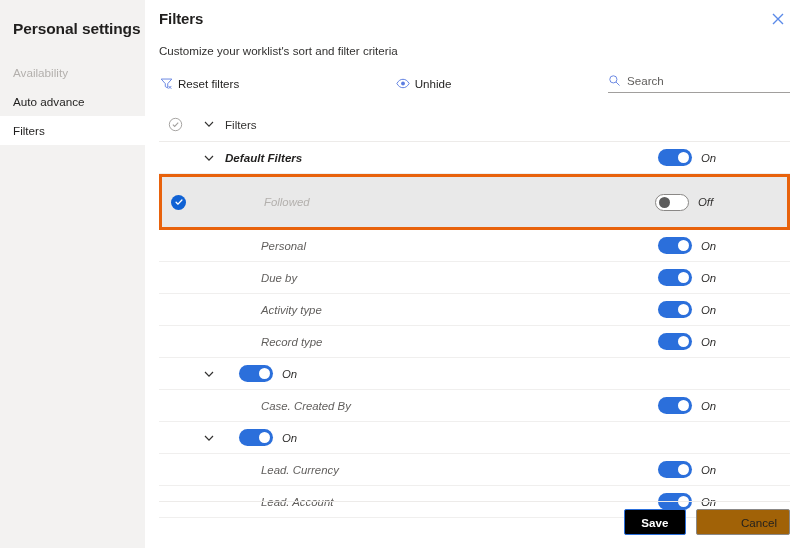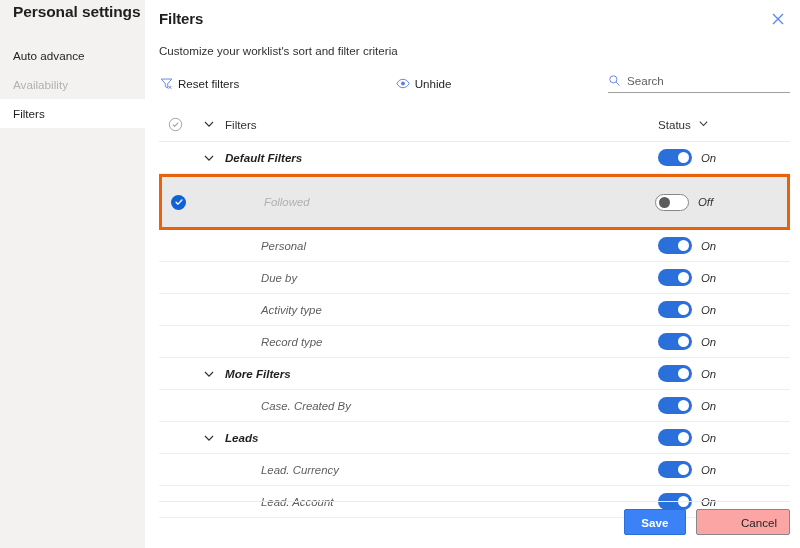--- a/index.html
+++ b/index.html
@@ -28,21 +28,21 @@
     min-width: 145px;
     background: #f3f2f1;
     height: 548px;
     box-sizing: border-box;
     position: relative;
   }
   .sidebar-title {
     font-size: 15.5px;
     font-weight: bold;
     color: #201f1e;
-    padding: 3px 0 0 13px;
+    padding: 20px 0 0 13px;
     letter-spacing: -0.1px;
   }
   .sidebar-items {
     margin-top: 20px;
   }
   .sidebar-item {
     height: 29px;
     line-height: 29px;
     padding-left: 13px;
     font-size: 11.7px;
@@ -323,42 +323,42 @@
     font-family: "Liberation Sans", sans-serif;
     border-radius: 2px;
     cursor: pointer;
     display: flex;
     align-items: center;
     justify-content: center;
     box-sizing: border-box;
     padding: 0 12px;
   }
   .btn-primary {
-    background: #3b82f6;
+    background: #000000;
     color: #ffffff;
     border: 1px solid #2b6fdb;
     font-weight: bold;
   }
   .btn-secondary {
-    background: #fca5a5;
+    background: #a16207;
     color: #201f1e;
     border: 1px solid #8a8886;
     padding-left: 44px;
   }
 </style>
 </head>
 <body>
 
 <div class="app">
 
   <div class="sidebar">
     <div class="sidebar-title">Personal settings</div>
     <div class="sidebar-items" id="sidebar-items">
+        <div class="sidebar-item disabled"><span>Availability</span></div>
         <div class="sidebar-item"><span>Auto advance</span></div>
-        <div class="sidebar-item disabled"><span>Availability</span></div>
         <div class="sidebar-item selected"><span>Filters</span></div>
       </div>
   </div>
 
   <div class="main">
 
     <div class="panel-header">
       <div class="panel-title">Filters</div>
       <div class="close-btn">
         <svg width="12" height="12" viewBox="0 0 12 12" aria-hidden="true">
@@ -414,30 +414,20 @@
           </span>
         </div>
         <div class="col-chev">
           <span class="chev">
             <svg width="12" height="12" viewBox="0 0 12 12" aria-hidden="true">
               <path d="M2 4 L6 8.2 L10 4" fill="none" stroke="#323130" stroke-width="1.1"></path>
             </svg>
           </span>
         </div>
         <div class="col-name head-name">Filters</div>
-        <div class="col-status">
-          <div class="head-status">
-            <span>Status</span>
-            <span class="chev">
-              <svg width="11" height="11" viewBox="0 0 12 12" aria-hidden="true">
-                <path d="M2 4 L6 8.2 L10 4" fill="none" stroke="#323130" stroke-width="1.1"></path>
-              </svg>
-            </span>
-          </div>
-        </div>
       </div>
 
       <div id="table-rows">
           <div class="row group">
             <div class="col-check"></div>
             <div class="col-chev">
               <span class="chev"><svg width="12" height="12" viewBox="0 0 12 12" aria-hidden="true">
                   <path d="M2 4 L6 8.2 L10 4" fill="none" stroke="#323130" stroke-width="1.2"></path>
                 </svg></span>
             </div>
@@ -510,21 +500,20 @@
               <span class="toggle-label">On</span>
             </div>
           </div>
           <div class="row group">
             <div class="col-check"></div>
             <div class="col-chev">
               <span class="chev"><svg width="12" height="12" viewBox="0 0 12 12" aria-hidden="true">
                   <path d="M2 4 L6 8.2 L10 4" fill="none" stroke="#323130" stroke-width="1.2"></path>
                 </svg></span>
             </div>
-            <div class="col-name">More Filters</div>
             <div class="col-status">
               <div class="toggle on">
                 <div class="knob"></div>
               </div>
               <span class="toggle-label">On</span>
             </div>
           </div>
           <div class="row child">
             <div class="col-check"></div>
             <div class="col-chev"></div>
@@ -536,21 +525,20 @@
               <span class="toggle-label">On</span>
             </div>
           </div>
           <div class="row group">
             <div class="col-check"></div>
             <div class="col-chev">
               <span class="chev"><svg width="12" height="12" viewBox="0 0 12 12" aria-hidden="true">
                   <path d="M2 4 L6 8.2 L10 4" fill="none" stroke="#323130" stroke-width="1.2"></path>
                 </svg></span>
             </div>
-            <div class="col-name">Leads</div>
             <div class="col-status">
               <div class="toggle on">
                 <div class="knob"></div>
               </div>
               <span class="toggle-label">On</span>
             </div>
           </div>
           <div class="row child">
             <div class="col-check"></div>
             <div class="col-chev"></div>

